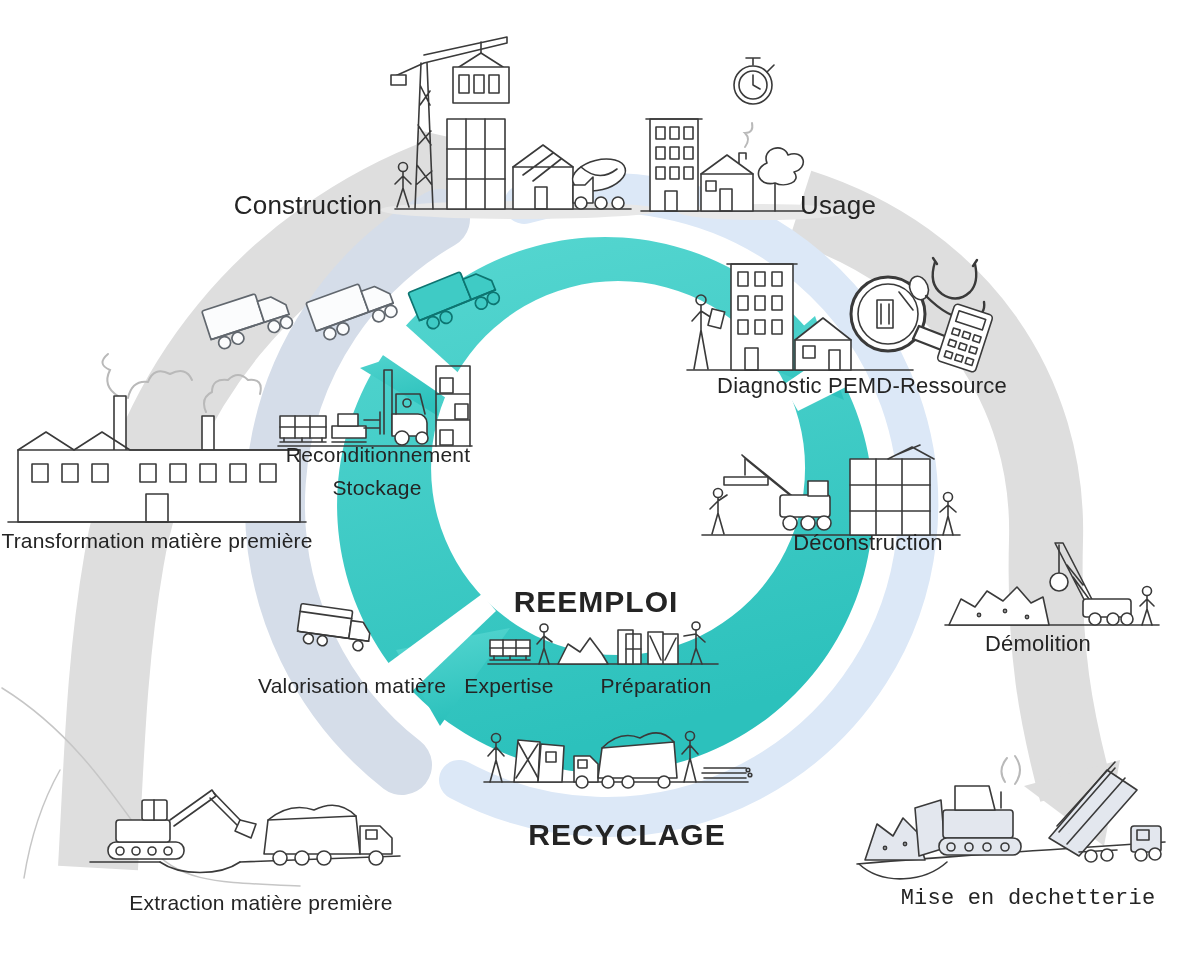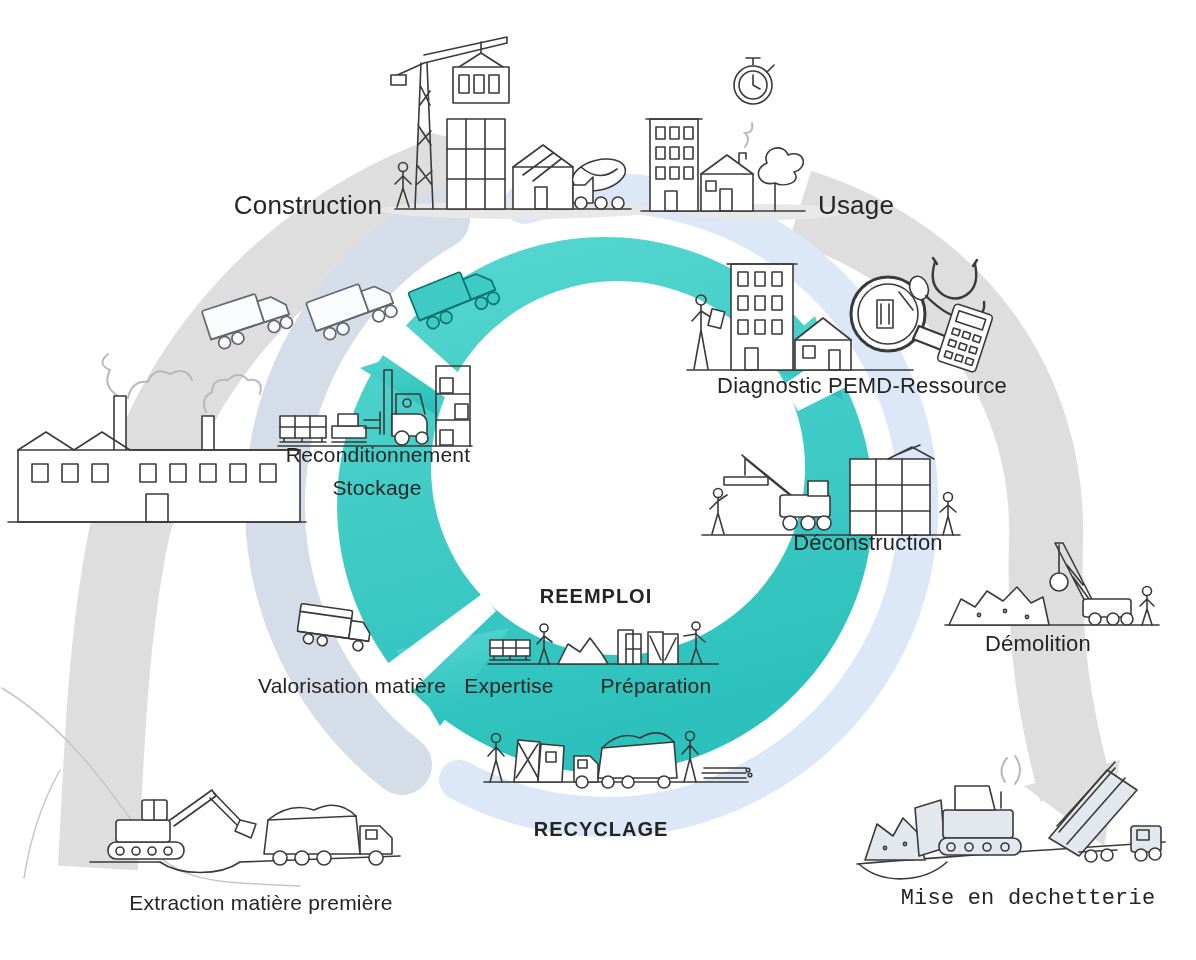--- a/index.html
+++ b/index.html
@@ -2,21 +2,21 @@
 <html><head>
 <meta charset="utf-8">
 <style>
   html,body{margin:0;padding:0;background:#fff;}
   .canvas{position:relative;width:1196px;height:960px;background:#ffffff;overflow:hidden;
           font-family:"Liberation Sans", sans-serif;color:#242424;}
   .layer{position:absolute;left:0;top:0;}
   .scene{position:absolute;}
   .label{position:absolute;transform:translateX(-50%);white-space:nowrap;color:#242424;
          font-weight:500;letter-spacing:.2px;}
-  .lab-big{font-size:20px;font-weight:600;letter-spacing:1px;}
+  .lab-big{font-size:30px;font-weight:600;letter-spacing:1px;}
   .lab-med{font-size:26px;}
   .lab-sm{font-size:21px;}
   .lab-22{font-size:22px;text-align:center;}
   .sk{fill:none;stroke:#3a3a3a;stroke-width:1.6;stroke-linecap:round;stroke-linejoin:round;}
   .skf{fill:#ffffff;stroke:#3a3a3a;stroke-width:1.6;stroke-linecap:round;stroke-linejoin:round;}
   .skg{fill:#e3e7ee;stroke:#3a3a3a;stroke-width:1.6;stroke-linecap:round;stroke-linejoin:round;}
   .faint{fill:none;stroke:#c6c6c6;stroke-width:1.5;stroke-linecap:round;}
   .smoke{fill:none;stroke:#b9b9b9;stroke-width:2;stroke-linecap:round;}
   .truckA{stroke:#61676e;fill:#fbfcfd;stroke-width:1.7;stroke-linecap:round;stroke-linejoin:round;}
   .truckB{stroke:#0d7571;fill:#3fcbc5;stroke-width:1.7;stroke-linecap:round;stroke-linejoin:round;}
@@ -434,27 +434,28 @@
       <path class="skf" d="M272 92 V64 h20 l12 12 v16 z"></path>
       <rect class="sk" x="278" y="68" width="11" height="9"></rect>
       <circle class="skf" cx="192" cy="96" r="7"></circle>
         <circle class="skf" cx="214" cy="96" r="7"></circle>
         <circle class="skf" cx="236" cy="96" r="7"></circle>
         <circle class="skf" cx="288" cy="96" r="7"></circle>
     </g>
   </svg>
 
   <div class="label lab-med" style="left:308px;top:190px;">Construction</div>
-  <div class="label lab-med" style="left:856px;top:190px;">Usage</div>
+  <div class="label lab-med" style="left:838px;top:190px;">Usage</div>
   <div class="label lab-22" style="left:862px;top:373px;">Diagnostic PEMD-Ressource</div>
   <div class="label lab-22" style="left:868px;top:530px;">Déconstruction</div>
   <div class="label lab-22" style="left:1038px;top:631px;">Démolition</div>
   <div class="label lab-22" style="left:1028px;top:886px;font-family:Liberation Mono, monospace;">Mise en dechetterie</div>
-  <div class="label lab-big" style="left:601px;top:818px;">RECYCLAGE</div>
+  <div class="label lab-big" style="left:627px;top:818px;">RECYCLAGE</div>
   <div class="label lab-big" style="left:596px;top:585px;">REEMPLOI</div>
   <div class="label lab-sm" style="left:509px;top:674px;text-align:center;">Expertise</div>
   <div class="label lab-sm" style="left:656px;top:674px;">Préparation</div>
   <div class="label lab-sm" style="left:378px;top:443px;">Reconditionnement</div>
   <div class="label lab-sm" style="left:377px;top:476px;">Stockage</div>
   <div class="label lab-sm" style="left:352px;top:674px;">Valorisation matière</div>
+  <div class="label lab-sm" style="left:157px;top:529px;">Transformation matière première</div>
   <div class="label lab-sm" style="left:261px;top:891px;">Extraction matière première</div>
 
 </div>
 
 </body></html>

